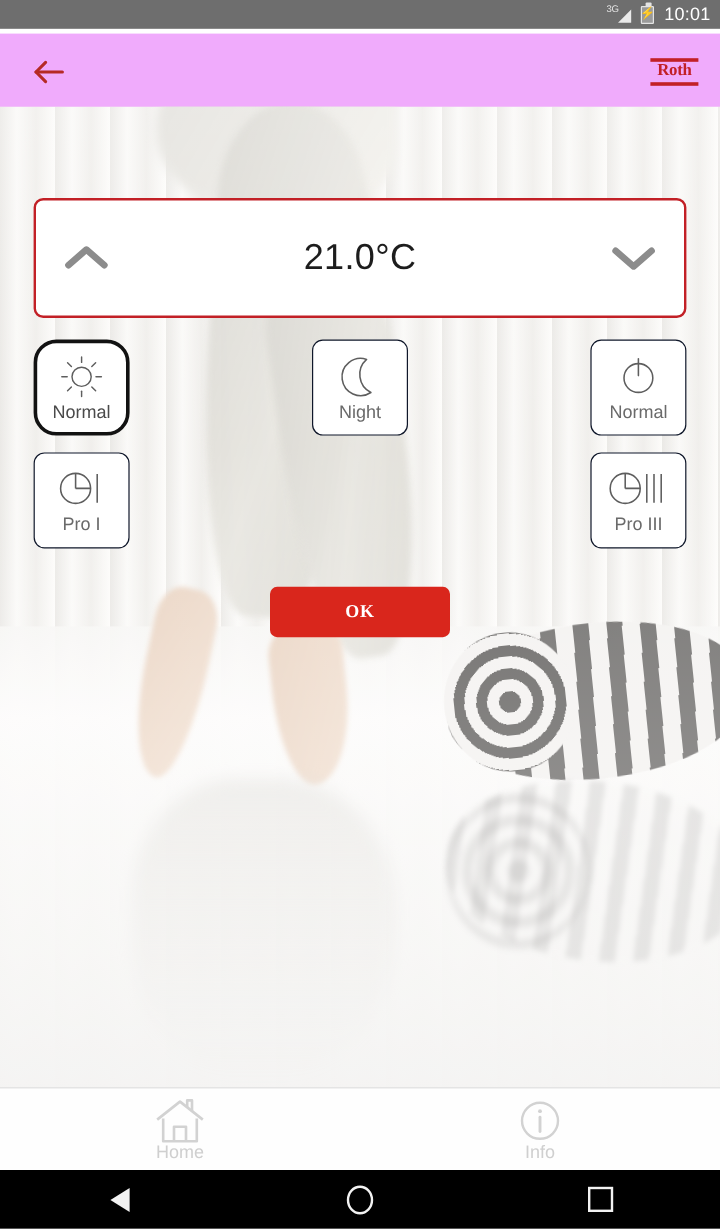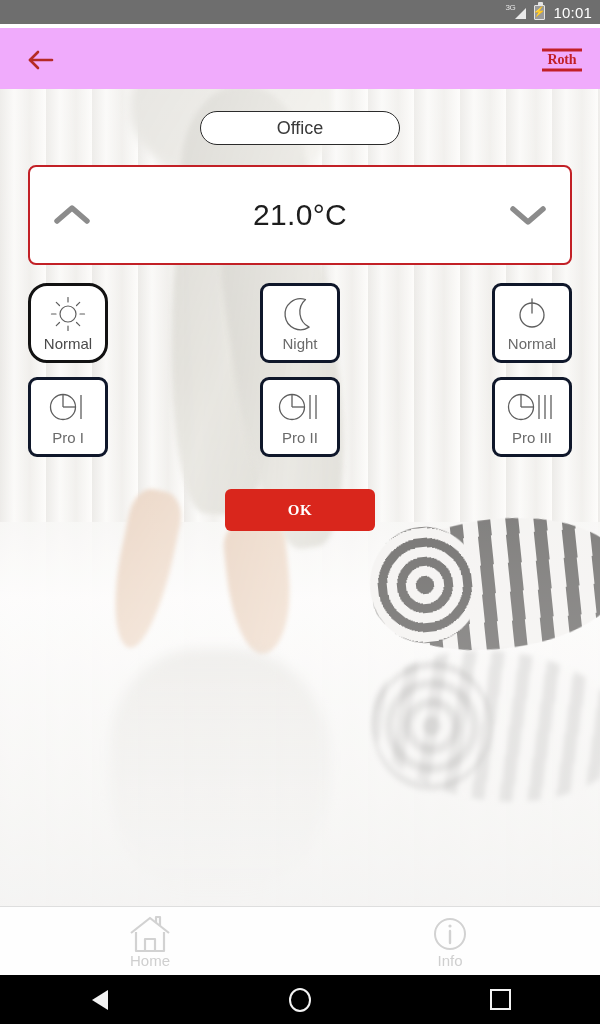--- a/index.html
+++ b/index.html
@@ -315,21 +315,21 @@
     width: 544px;
   }
   .mode-row {
     display: flex;
     justify-content: space-between;
     margin-bottom: 14px;
   }
   .mode-btn {
     width: 80px; height: 80px;
     background: #fff;
-    border: 3px solid #0f172a;
+    border: 1px solid #0f172a;
     border-radius: 9px;
     box-sizing: border-box;
     display: flex;
     flex-direction: column;
     align-items: center;
     justify-content: center;
     cursor: pointer;
   }
   .mode-btn.selected {
     border: 3px solid #121212;
@@ -464,23 +464,20 @@
       <div class="rug"></div>
       <div class="rug-end"></div>
       <div class="rug-reflect"></div>
       <div class="rug-end-reflect"></div>
       <div class="person-reflect"></div>
       <div class="haze"></div>
     </div>
 
     <div class="ui">
 
-      <div class="room-pill">
-        <span>Office</span>
-      </div>
 
       <div class="temp-panel">
         <div class="chev-btn">
           <svg width="40" height="26" viewBox="0 0 40 26">
             <path d="M5 19 L20 6 L35 19" stroke="#8c8c8c" stroke-width="5.5" fill="none" stroke-linecap="round" stroke-linejoin="round"></path>
           </svg>
         </div>
         <div class="temp-value">21.0°C</div>
         <div class="chev-btn">
           <svg width="40" height="26" viewBox="0 0 40 26">
@@ -540,32 +537,20 @@
               <svg width="44" height="40" viewBox="0 0 44 40">
                 <circle cx="17" cy="19" r="12.5" fill="none" stroke="#5e5e5e" stroke-width="1.3"></circle>
                 <path d="M17 19 V6.5" stroke="#5e5e5e" stroke-width="1.3"></path>
                 <path d="M17 19 H29.5" stroke="#5e5e5e" stroke-width="1.3"></path>
                 <path d="M35 7 V31" stroke="#5e5e5e" stroke-width="1.3"></path>
               </svg>
             </div>
             <div class="mode-label">Pro I</div>
           </div>
 
-          <div class="mode-btn">
-            <div class="mode-ico">
-              <svg width="48" height="40" viewBox="0 0 48 40">
-                <circle cx="16" cy="19" r="12.5" fill="none" stroke="#5e5e5e" stroke-width="1.3"></circle>
-                <path d="M16 19 V6.5" stroke="#5e5e5e" stroke-width="1.3"></path>
-                <path d="M16 19 H28.5" stroke="#5e5e5e" stroke-width="1.3"></path>
-                <path d="M34 7 V31" stroke="#5e5e5e" stroke-width="1.3"></path>
-                <path d="M40 7 V31" stroke="#5e5e5e" stroke-width="1.3"></path>
-              </svg>
-            </div>
-            <div class="mode-label">Pro II</div>
-          </div>
 
           <div class="mode-btn">
             <div class="mode-ico">
               <svg width="52" height="40" viewBox="0 0 52 40">
                 <circle cx="15" cy="19" r="12.5" fill="none" stroke="#5e5e5e" stroke-width="1.3"></circle>
                 <path d="M15 19 V6.5" stroke="#5e5e5e" stroke-width="1.3"></path>
                 <path d="M15 19 H27.5" stroke="#5e5e5e" stroke-width="1.3"></path>
                 <path d="M33 7 V31" stroke="#5e5e5e" stroke-width="1.3"></path>
                 <path d="M39 7 V31" stroke="#5e5e5e" stroke-width="1.3"></path>
                 <path d="M45 7 V31" stroke="#5e5e5e" stroke-width="1.3"></path>

